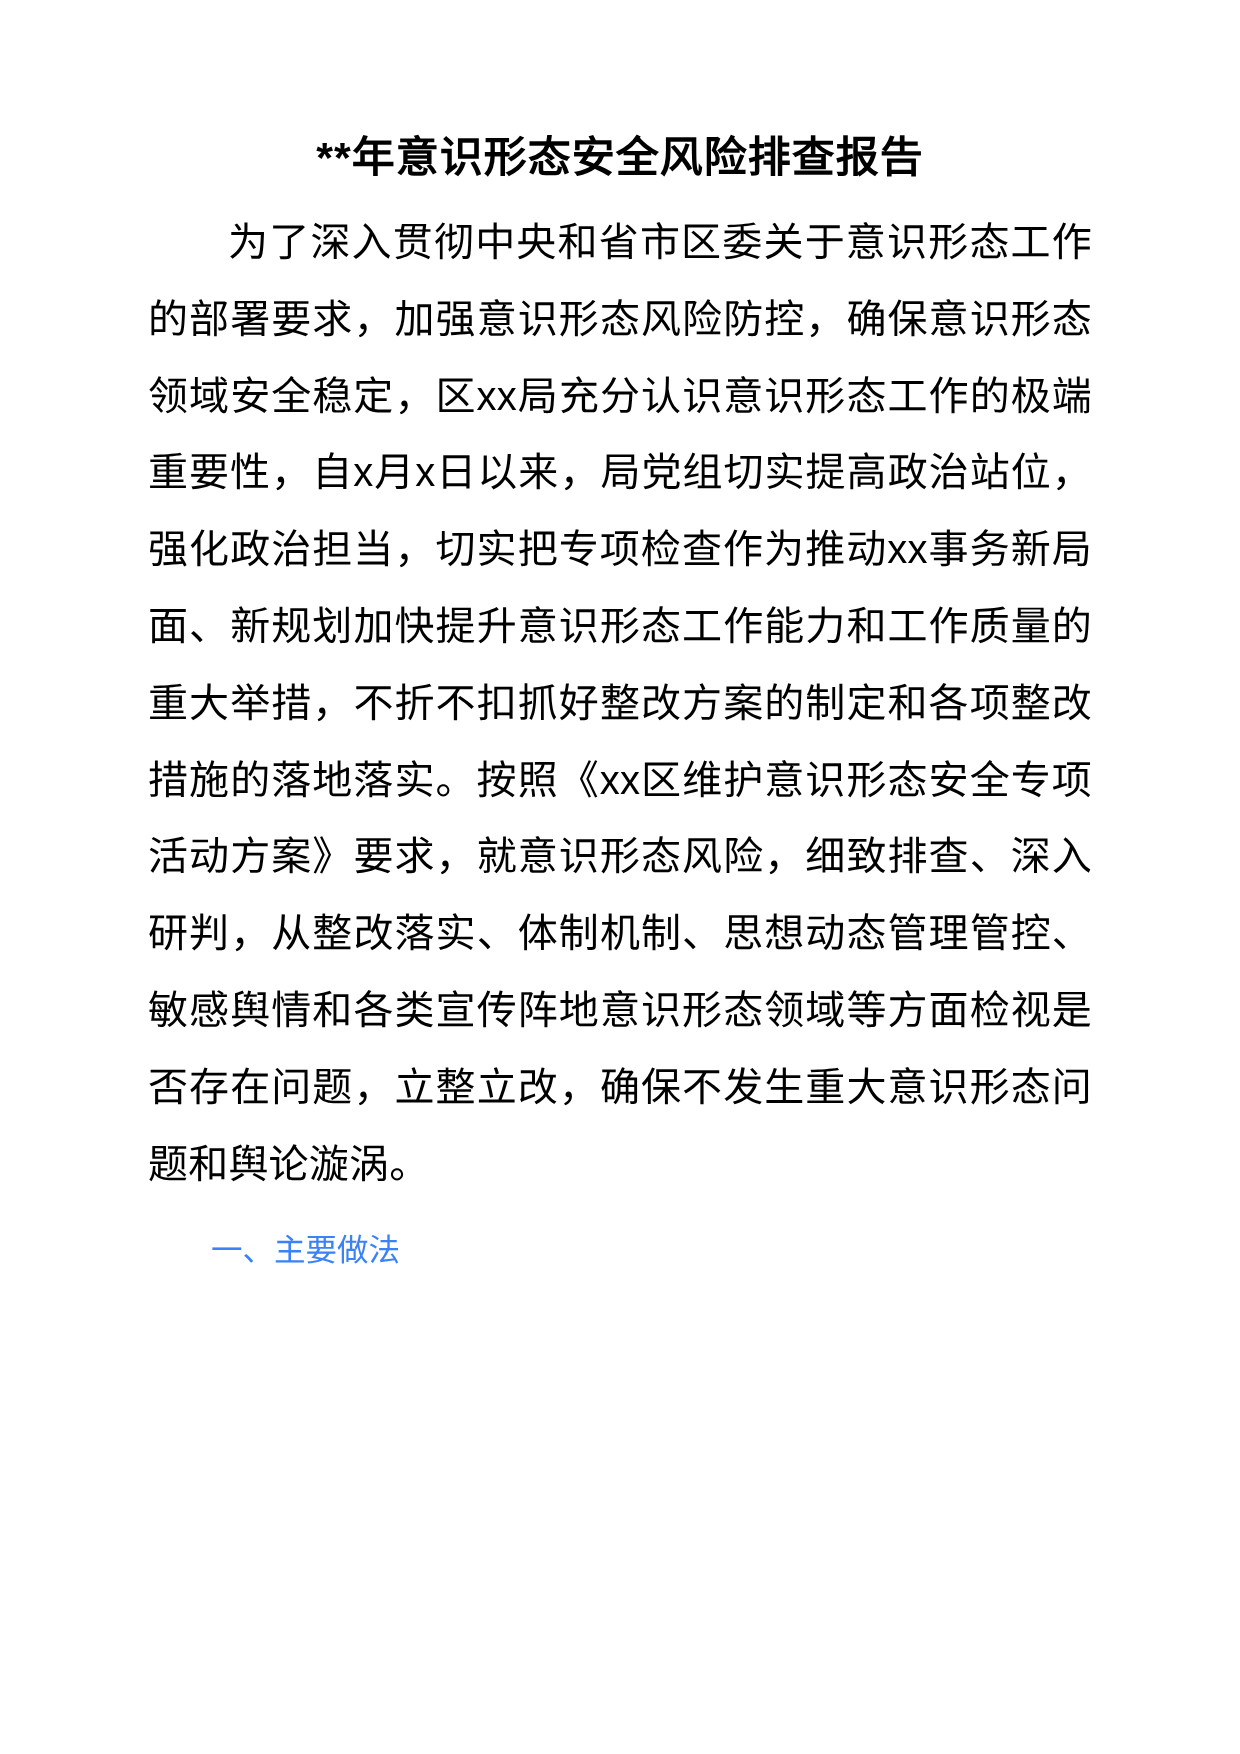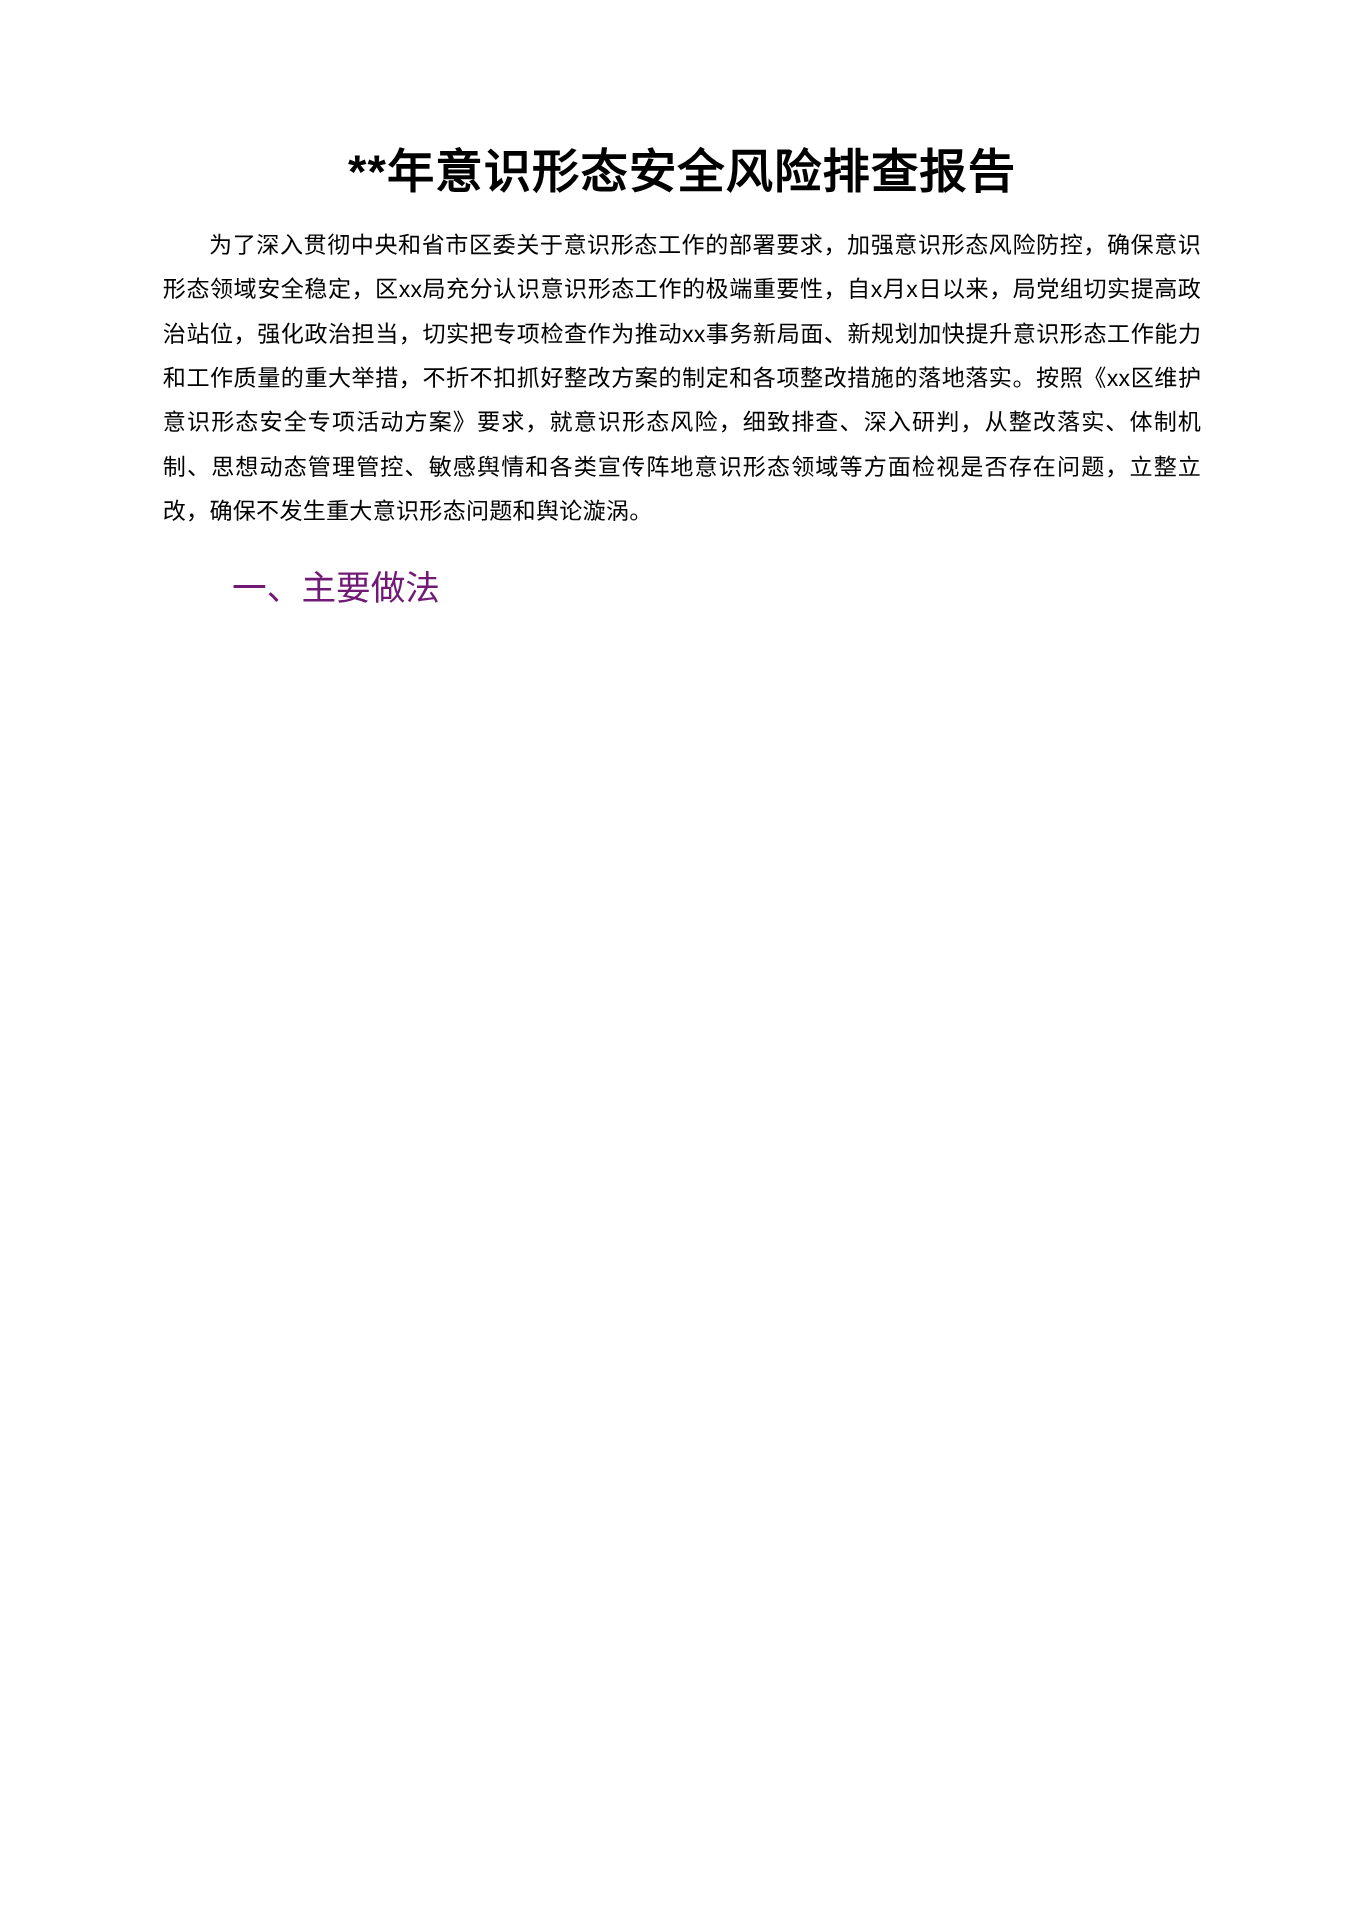--- a/index.html
+++ b/index.html
@@ -27,36 +27,36 @@
     font-size: 43px;
     font-weight: 700;
     text-align: center;
     letter-spacing: 1px;
     line-height: 1.35;
     margin: 0 0 18px 0;
     color: #000;
   }
   .para {
     font-family: "Liberation Sans", "DejaVu Sans", sans-serif;
-    font-size: 21px;
+    font-size: 40px;
     line-height: 1.92;
     text-align: justify;
     text-justify: inter-ideograph;
     text-indent: 2em;
     margin: 0 0 0 0;
     color: #000;
     letter-spacing: 0.2px;
   }
   .heading {
     font-family: "Liberation Sans", "DejaVu Sans", sans-serif;
     font-size: 31.5px;
     line-height: 1.92;
     text-indent: 2em;
     margin: 18px 0 0 0;
-    color: #701a75;
+    color: #3b82f6;
   }
 </style>
 </head>
 <body>
 
 <div class="page">
   <h1 class="doc-title">**年意识形态安全风险排查报告</h1>
 
   <p class="para">为了深入贯彻中央和省市区委关于意识形态工作的部署要求，加强意识形态风险防控，确保意识形态领域安全稳定，区xx局充分认识意识形态工作的极端重要性，自x月x日以来，局党组切实提高政治站位，强化政治担当，切实把专项检查作为推动xx事务新局面、新规划加快提升意识形态工作能力和工作质量的重大举措，不折不扣抓好整改方案的制定和各项整改措施的落地落实。按照《xx区维护意识形态安全专项活动方案》要求，就意识形态风险，细致排查、深入研判，从整改落实、体制机制、思想动态管理管控、敏感舆情和各类宣传阵地意识形态领域等方面检视是否存在问题，立整立改，确保不发生重大意识形态问题和舆论漩涡。</p>
 

